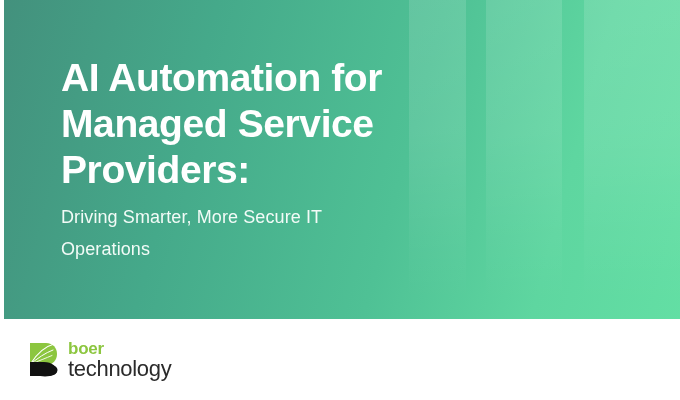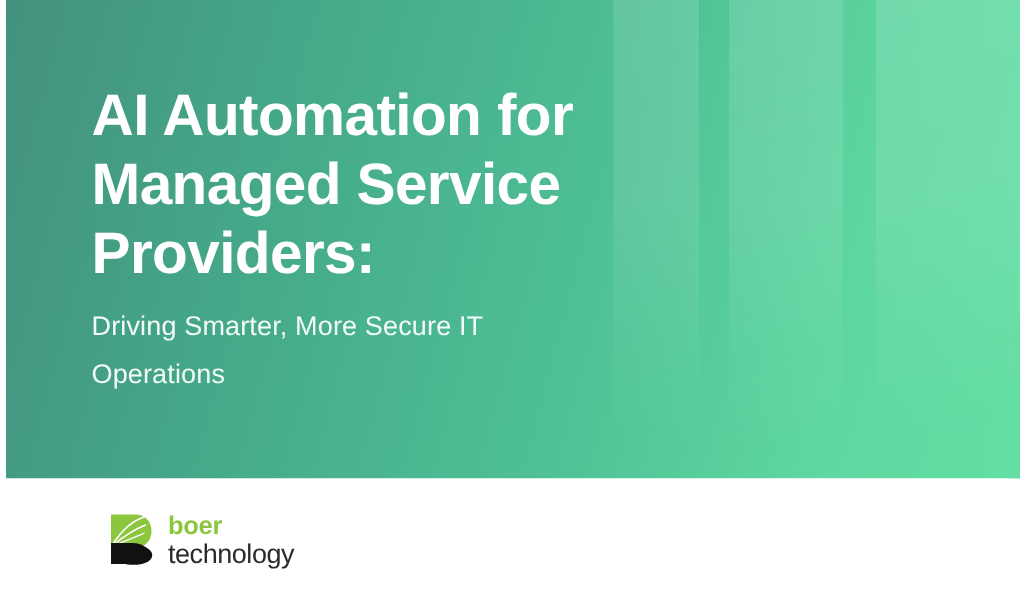--- a/index.html
+++ b/index.html
@@ -81,21 +81,20 @@
 
   
   .footer {
     position:absolute;
     left:0; top:319px;
     width:672px;
     height:81px;
     background:#ffffff;
     display:flex;
     align-items:center;
-    padding-left:44px;
   }
 
   .logo {
     display:flex;
     align-items:center;
     margin-left:29px;
   }
 
   .logo-mark {
     width:32px;
@@ -113,21 +112,21 @@
 
   .logo-word-top {
     color:#8cc63f;
     font-size:17px;
     font-weight:700;
     letter-spacing:-0.2px;
   }
 
   .logo-word-bottom {
     color:#2b2b2b;
-    font-size:18px;
+    font-size:22px;
     font-weight:400;
     letter-spacing:-0.3px;
     margin-top:1px;
   }
 </style>
 </head>
 <body>
 
 <div id="slide">
 

